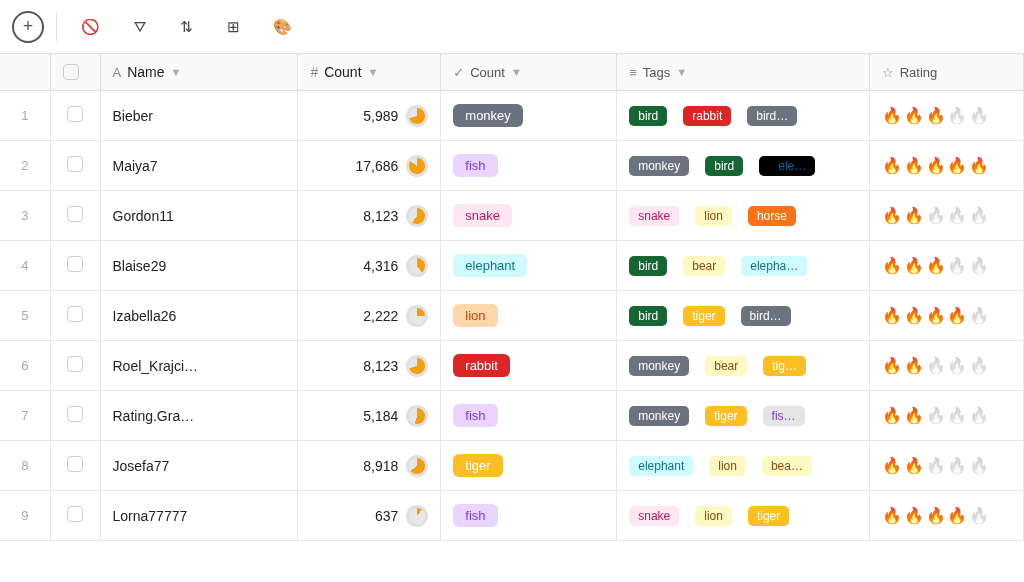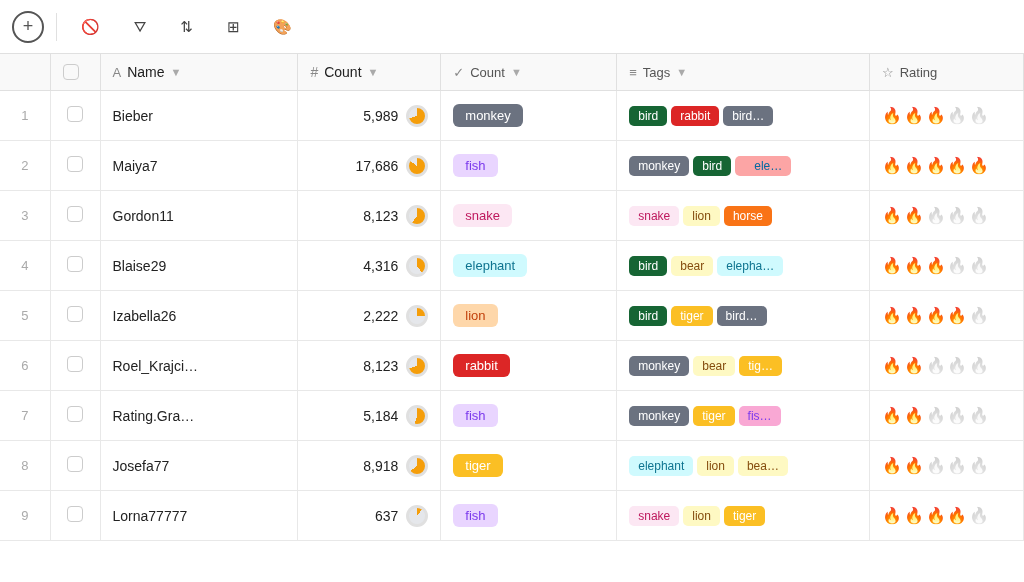--- a/index.html
+++ b/index.html
@@ -53,21 +53,21 @@
       width: 22px; height: 22px; border-radius: 50%;
       border: 3px solid #e0e0e0; flex-shrink: 0;
       position: relative; overflow: hidden;
     }
 
     .status-badge {
       display: inline-block; padding: 4px 12px; border-radius: 6px;
       font-size: 13px; font-weight: 500; white-space: nowrap;
     }
 
-    .tags-cell { display: flex; align-items: center; gap: 4px; flex-wrap: nowrap; overflow: hidden; }
+    .tags-cell { display: flex; align-items: center; gap: 16px; flex-wrap: nowrap; overflow: hidden; }
     .tag {
       display: inline-block; padding: 3px 9px; border-radius: 5px;
       font-size: 12px; font-weight: 500; white-space: nowrap;
     }
 
     .rating-cell { display: flex; align-items: center; gap: 2px; }
     .flame { font-size: 16px; }
     .flame.active { color: #e05a2b; }
     .flame.inactive { color: #d0d0d0; }
 
@@ -196,21 +196,21 @@
         <div class="donut" style="background: conic-gradient(#f59e0b 0deg 306deg, #e5e7eb 306deg 360deg);"></div>
       </div>
     </td>
     <td class="col-status">
       <span class="status-badge" style="background:#e9d5ff;color:#7c3aed;">fish</span>
     </td>
     <td class="col-tags">
       <div class="tags-cell">
               <span class="tag" style="background:#6b7280;color:#fff;">monkey</span>
               <span class="tag" style="background:#166534;color:#fff;">bird</span>
-              <span class="tag" style="background:#fca5a5;color:#0369a1;padding-left:19px;">ele…</span>
+              <span class="tag" style="background:#000000;color:#0369a1;padding-left:19px;">ele…</span>
             </div>
     </td>
     <td class="col-rating">
       <div class="rating-cell">
               <span class="flame active">🔥</span>
               <span class="flame active">🔥</span>
               <span class="flame active">🔥</span>
               <span class="flame active">🔥</span>
               <span class="flame active">🔥</span>
             </div>
@@ -356,21 +356,21 @@
         <div class="donut" style="background: conic-gradient(#f59e0b 0deg 198deg, #e5e7eb 198deg 360deg);"></div>
       </div>
     </td>
     <td class="col-status">
       <span class="status-badge" style="background:#e9d5ff;color:#7c3aed;">fish</span>
     </td>
     <td class="col-tags">
       <div class="tags-cell">
               <span class="tag" style="background:#6b7280;color:#fff;">monkey</span>
               <span class="tag" style="background:#fbbf24;color:#fff;">tiger</span>
-              <span class="tag" style="background:#f9a8d4;color:#7c3aed;">fis…</span>
+              <span class="tag" style="background:#e5e5e5;color:#7c3aed;">fis…</span>
             </div>
     </td>
     <td class="col-rating">
       <div class="rating-cell">
               <span class="flame active">🔥</span>
               <span class="flame active">🔥</span>
               <span class="flame inactive" style="filter: grayscale(1) opacity(0.3);">🔥</span>
               <span class="flame inactive" style="filter: grayscale(1) opacity(0.3);">🔥</span>
               <span class="flame inactive" style="filter: grayscale(1) opacity(0.3);">🔥</span>
             </div>

